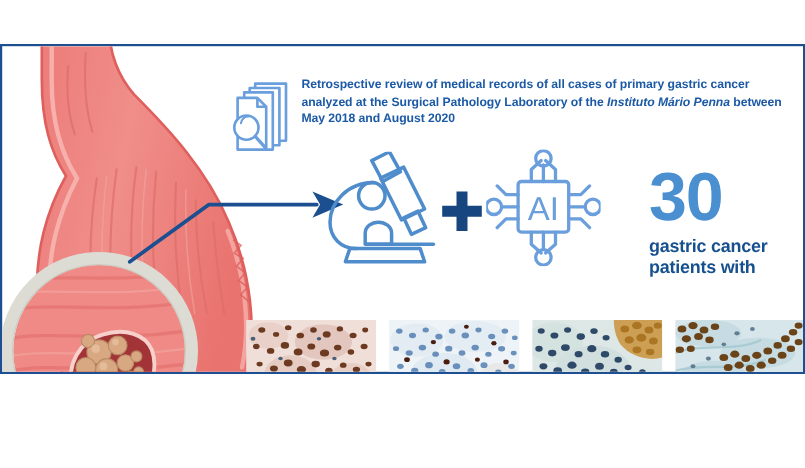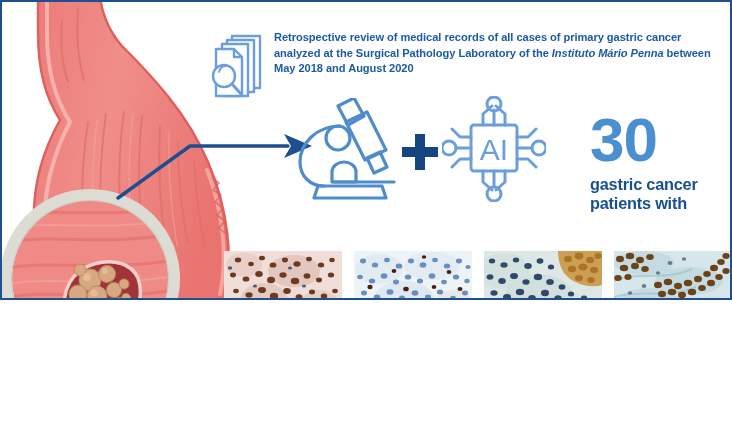--- a/index.html
+++ b/index.html
@@ -9,20 +9,21 @@
     font-family:"Liberation Sans", sans-serif;
     overflow:hidden;
   }
   #canvas{
     position:relative;
     width:732px;height:300px;
     background:#ffffff;
     box-sizing:border-box;
     border:2px solid #1d4f91;
     overflow:hidden;
+    margin-top:40px;
   }
 
   
   #stomach-art{
     position:absolute; left:0; top:0; width:230px; height:423px;
   }
 
   
   #pointer-arrow{position:absolute;left:110px;top:120px;width:215px;height:80px;}
 

